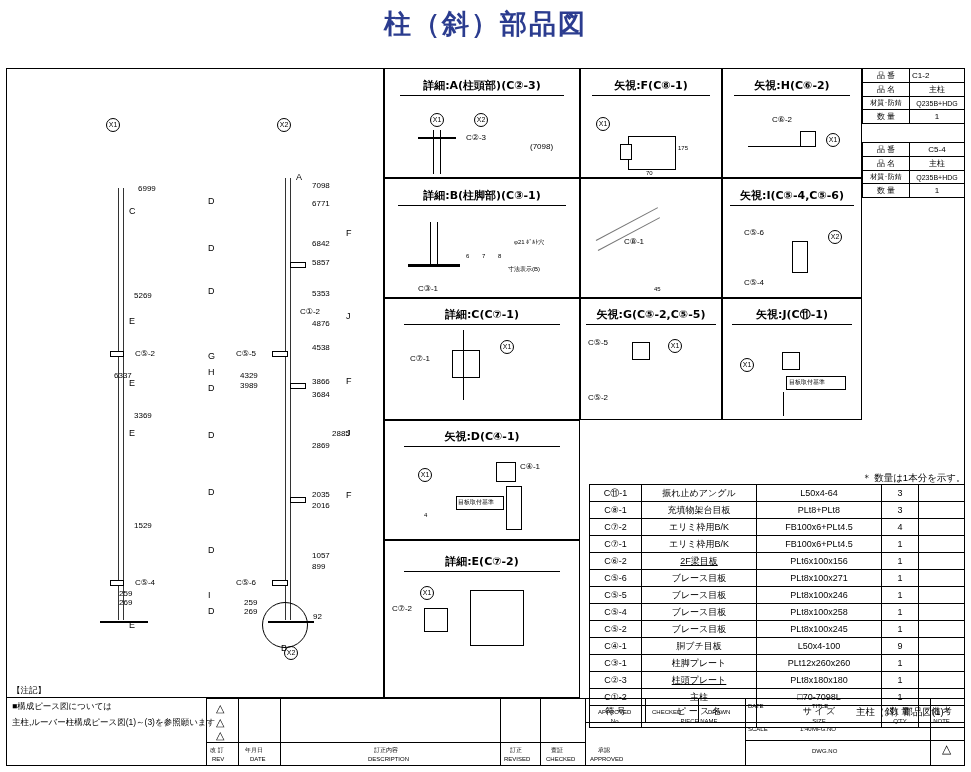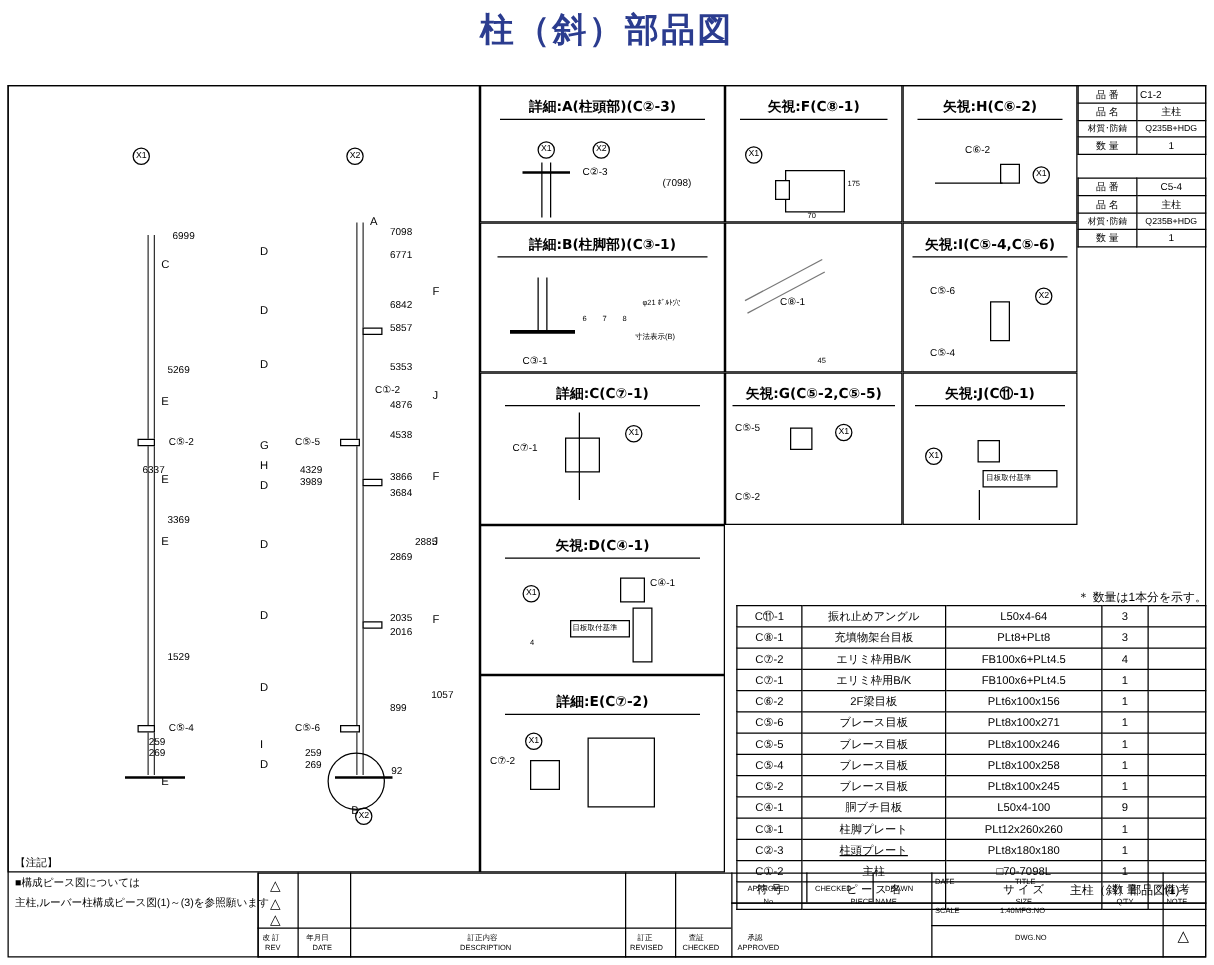--- a/index.html
+++ b/index.html
@@ -101,21 +101,21 @@
   <div class="lbl" style="left:312px;top:319px;">4876</div>
   <div class="lbl" style="left:312px;top:343px;">4538</div>
   <div class="lbl" style="left:240px;top:371px;">4329</div>
   <div class="lbl" style="left:240px;top:381px;">3989</div>
   <div class="lbl" style="left:312px;top:377px;">3866</div>
   <div class="lbl" style="left:312px;top:390px;">3684</div>
   <div class="lbl" style="left:312px;top:429px;margin-left:20px;">2885</div>
   <div class="lbl" style="left:312px;top:441px;">2869</div>
   <div class="lbl" style="left:312px;top:490px;">2035</div>
   <div class="lbl" style="left:312px;top:501px;">2016</div>
-  <div class="lbl" style="left:312px;top:551px;margin-left:33px;">1057</div>
+  <div class="lbl" style="left:312px;top:551px;">1057</div>
   <div class="lbl" style="left:312px;top:562px;">899</div>
   <div class="lbl" style="left:244px;top:598px;">259</div>
   <div class="lbl" style="left:244px;top:607px;">269</div>
   <div class="lbl" style="left:313px;top:612px;">92</div>
 
   <div class="lbl" style="left:296px;top:172px;font-size:9px;">A</div>
   <div class="lbl" style="left:346px;top:228px;font-size:9px;">F</div>
   <div class="lbl" style="left:300px;top:307px;font-size:8px;">C①-2</div>
   <div class="lbl" style="left:346px;top:311px;font-size:9px;">J</div>
   <div class="lbl" style="left:236px;top:349px;font-size:8px;">C⑤-5</div>
@@ -305,21 +305,21 @@
         </tr>
         <tr>
           <td style="text-align: center;">C⑦-1</td>
           <td style="text-align: center;">エリミ枠用B/K</td>
           <td style="text-align: center;">FB100x6+PLt4.5</td>
           <td style="text-align: center;">1</td>
           <td style="text-align: center;"></td>
         </tr>
         <tr>
           <td style="text-align: center;">C⑥-2</td>
-          <td style="text-align: center;">2F梁目板</td>
+          <td style="text-align: center; text-decoration: underline;">2F梁目板</td>
           <td style="text-align: center;">PLt6x100x156</td>
           <td style="text-align: center;">1</td>
           <td style="text-align: center;"></td>
         </tr>
         <tr>
           <td style="text-align: center;">C⑤-6</td>
           <td style="text-align: center;">ブレース目板</td>
           <td style="text-align: center;">PLt8x100x271</td>
           <td style="text-align: center;">1</td>
           <td style="text-align: center;"></td>

